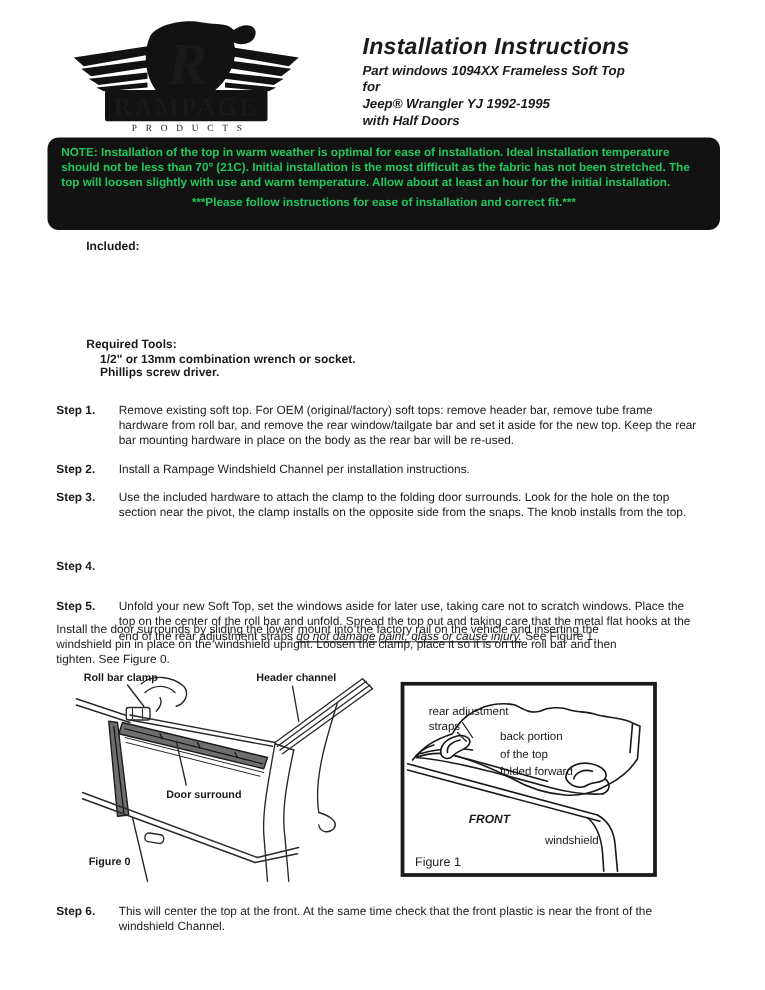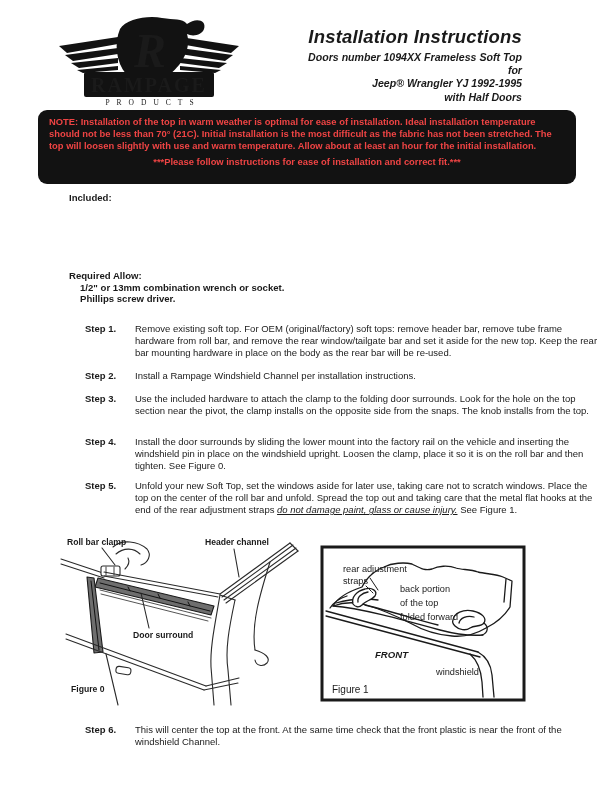--- a/index.html
+++ b/index.html
@@ -3,42 +3,42 @@
 <meta charset="utf-8">
 <style>
   * { margin:0; padding:0; box-sizing:border-box; }
   html,body { background:#ffffff; }
   .page {
     position:relative; width:612px; height:792px; background:#ffffff;
     font-family:"Liberation Sans", sans-serif; color:#1a1a1a; overflow:hidden;
   }
   
   .logo-wrap { position:absolute; left:56px; top:15px; width:186px; height:92px; }
-  .title-block { position:absolute; left:290px; top:26px; width:232px; text-align:right; }
+  .title-block { position:absolute; left:290px; top:26px; width:232px; text-align:left; }
   .title-block h1 { font-size:18.5px; font-weight:bold; font-style:italic; letter-spacing:.2px; margin-bottom:3px; }
   .title-block .sub { font-size:10.6px; font-weight:bold; font-style:italic; line-height:13.2px; }
   
   .note-box {
     position:absolute; left:38px; top:110px; width:538px; height:74px;
-    background:#121212; color:#ef4444; border-radius:9px; padding:6px 11px 0 11px;
+    background:#121212; color:#22c55e; border-radius:9px; padding:6px 11px 0 11px;
   }
   .note-box .note-body { font-size:9.4px; font-weight:bold; line-height:11.8px; }
   .note-box .note-emph { font-size:9.4px; font-weight:bold; text-align:center; margin-top:5px; }
   
   .included-block { position:absolute; left:45px; top:192px; width:540px; }
   .tools-block    { position:absolute; left:45px; top:270px; width:540px; }
   .list-heading { font-size:9.6px; font-weight:bold; line-height:11.6px;padding-left:24px; }
   .list-items   { margin-left:35px; font-size:9.6px; font-weight:bold; line-height:11.6px; }
   
-  .step { position:absolute; left:45px; width:520px; display:flex;margin-left:40px; }
+  .step { position:absolute; left:45px; width:520px; display:flex; }
   .step-label { width:50px; flex:0 0 50px; font-size:9.5px; font-weight:bold; line-height:12.1px; }
   .step-text  { flex:1; max-width:468px; font-size:9.5px; line-height:12.1px; }
   .u-it { font-style:italic; text-decoration:underline; }
   #step-1 { top:323px; } #step-2 { top:370px; } #step-3 { top:393px; }
-  #step-4 { top:436px; } #step-5 { top:480px; } #step-6 { top:724px; }
+  #step-4 { top:448px;flex-direction:column; } #step-5 { top:480px; } #step-6 { top:724px; }
   
   .fig0 { position:absolute; left:58px; top:532px; width:260px; height:178px; }
   .fig1 { position:absolute; left:320px; top:545px; width:246px; height:157px; }
   svg text { font-family:"Liberation Sans", sans-serif; fill:#1a1a1a; }
   .fig-label-bold { font-size:8.6px; font-weight:bold; }
   .fig1-label { font-size:9.2px; }
   .fig1-front { font-size:9.6px; font-weight:bold; font-style:italic; }
   .fig1-caption { font-size:10px; }
   .logo-serif { font-family:"Liberation Serif", serif; }
 </style>
@@ -68,37 +68,37 @@
       <text class="logo-serif" x="78" y="52" font-size="48" font-weight="bold" font-style="italic" fill="#ffffff">R</text>
 
       <rect x="28" y="57" width="130" height="25" rx="2" fill="#121212"></rect>
       <text class="logo-serif" x="93" y="77" font-size="20" font-weight="bold" fill="#ffffff" text-anchor="middle" letter-spacing="2">RAMPAGE</text>
       <text class="logo-serif" x="97" y="90" font-size="7.5" fill="#121212" text-anchor="middle" letter-spacing="7">PRODUCTS</text>
     </svg>
   </div>
 
   <div class="title-block">
     <h1>Installation Instructions</h1>
-    <div class="sub">Doors number 1094XX  Frameless Soft Top</div>
+    <div class="sub">Part windows 1094XX  Frameless Soft Top</div>
     <div class="sub">for</div>
     <div class="sub">Jeep® Wrangler YJ 1992-1995</div>
     <div class="sub">with Half Doors</div>
   </div>
 
   <div class="note-box">
     <div class="note-body">NOTE: Installation of the top in warm weather is optimal for ease of installation.  Ideal installation temperature should not be less than 70° (21C).  Initial installation is the most difficult as the fabric has not been stretched.  The top will loosen slightly with use and warm temperature.  Allow about at least an hour for the initial installation.</div>
     <div class="note-emph">***Please follow instructions for ease of installation and correct fit.***</div>
   </div>
 
   <div class="included-block">
     <div class="list-heading">Included:</div>
   </div>
 
   <div class="tools-block">
-    <div class="list-heading">Required Allow:</div>
+    <div class="list-heading">Required Tools:</div>
     <div class="list-items">
       <div>1/2" or 13mm combination wrench or socket.</div>
       <div>Phillips screw driver.</div>
     </div>
   </div>
 
   <div class="step" id="step-1">
     <div class="step-label">Step 1.</div>
     <div class="step-text">Remove existing soft top.  For OEM (original/factory) soft tops: remove header bar, remove tube frame hardware from roll bar, and remove the rear window/tailgate bar and set it aside for the new top.  Keep the rear bar mounting hardware in place on the body as the rear bar will be re-used.</div>
   </div>

